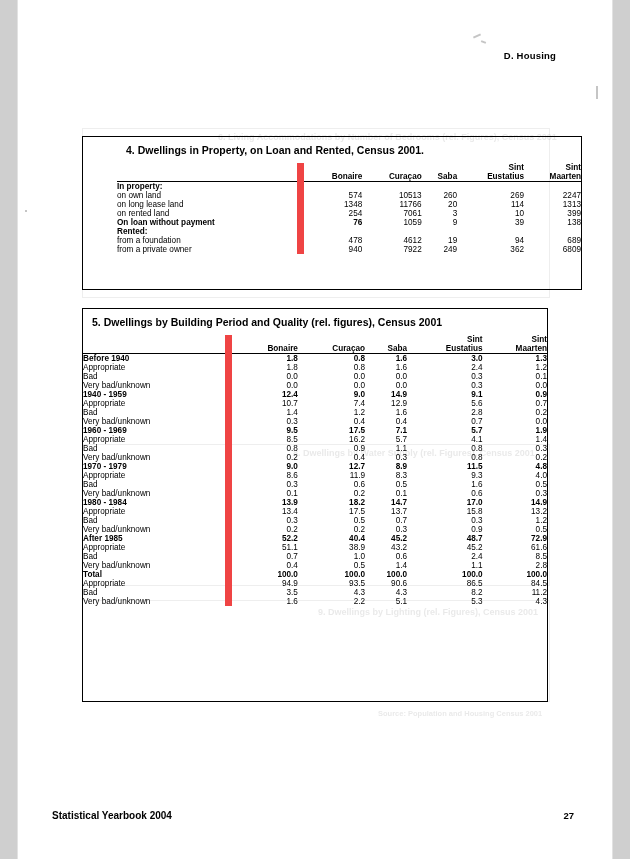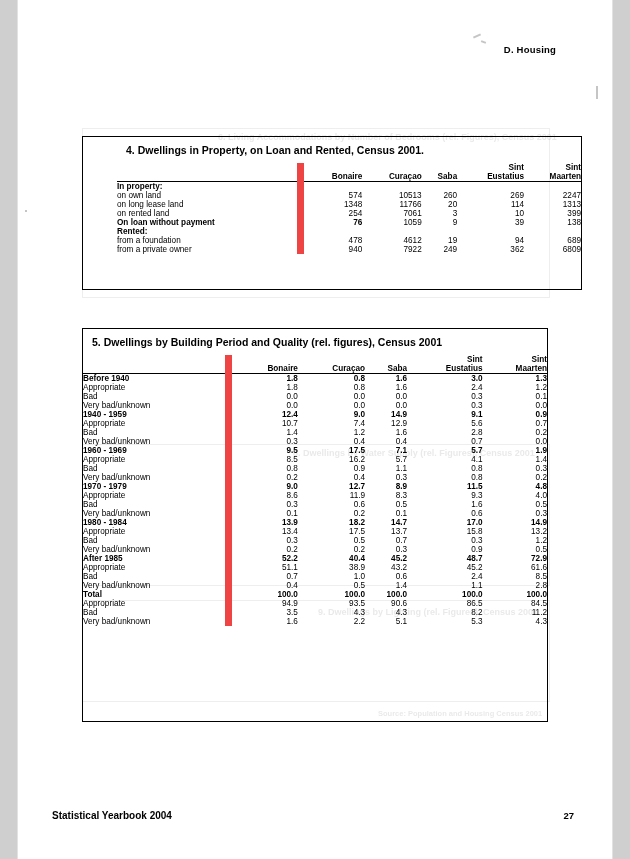--- a/index.html
+++ b/index.html
@@ -18,21 +18,21 @@
     left: 18px;
     top: 0px;
     width: 594px;
     height: 859px;
     background: #ffffff;
     box-shadow: 0 0 0 1px #e2e2e2;
   }
   .header-label {
     position: absolute;
     right: 56px;
-    top: 44px;
+    top: 50px;
     font-size: 9.5px;
     font-weight: bold;
     color: #000;
     letter-spacing: 0.2px;
   }
 
   
   .card {
     position: absolute;
     border: 1px solid #000;
@@ -226,21 +226,21 @@
           <td class="num vline">940</td>
           <td class="num">7922</td>
           <td class="num">249</td>
           <td class="num">362</td>
           <td class="num">6809</td>
         </tr>
       </tbody>
     </table>
   </div>
 
-  <div class="card" style="left:64px; top:328px; width:464px; height:392px;">
+  <div class="card" style="left:64px; top:308px; width:464px; height:392px;">
     <div class="card-title">5. Dwellings by Building Period and Quality (rel. figures), Census 2001</div>
     <table class="data">
       <thead>
         <tr class="colhead">
           <th class="first"></th>
           <th class="vline"><span>Bonaire</span></th>
           <th><span>Curaçao</span></th>
           <th><span>Saba</span></th>
           <th>Sint<br>Eustatius</th>
           <th>Sint<br>Maarten</th>

